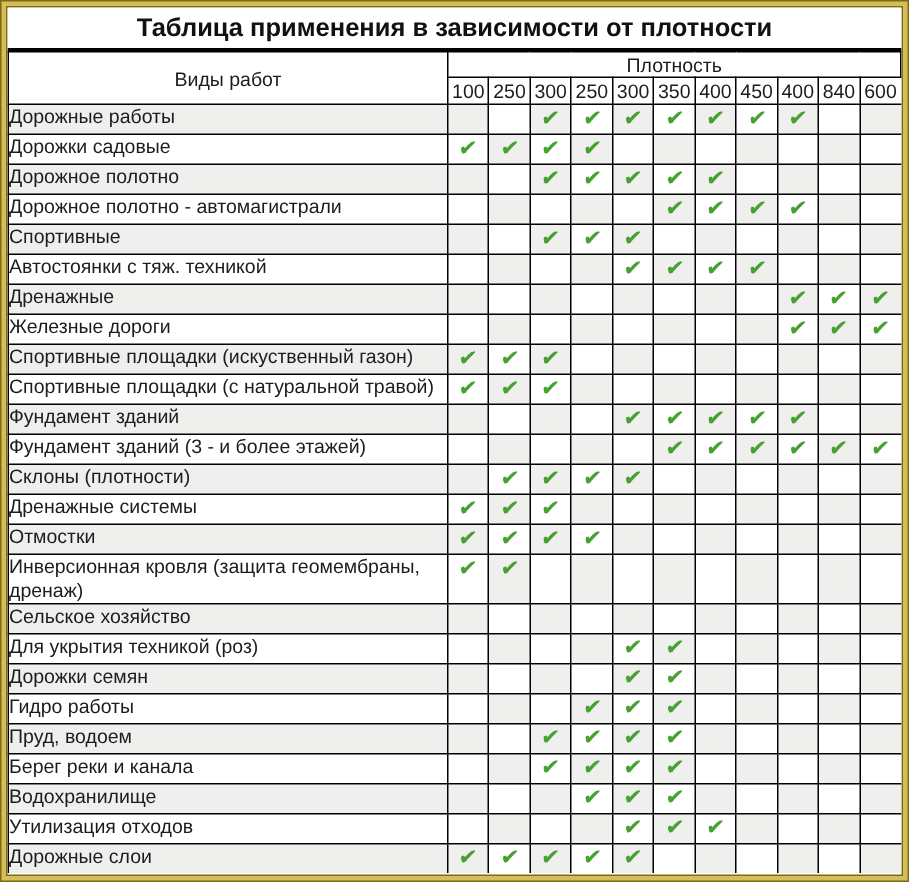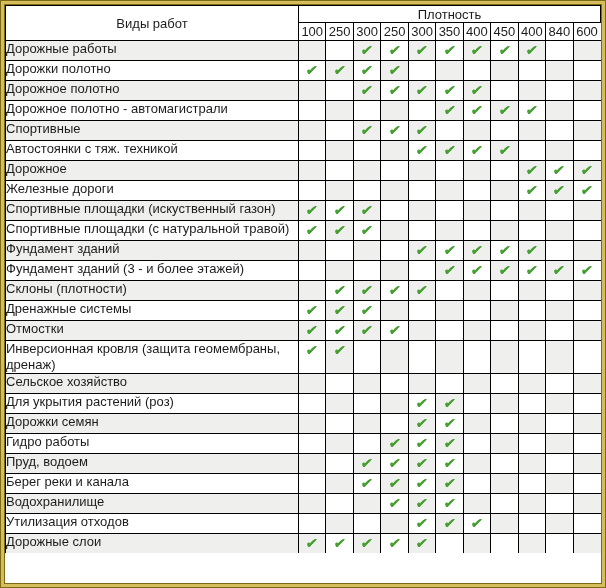--- a/index.html
+++ b/index.html
@@ -93,20 +93,21 @@
     font-weight: bold;
     transform: skewX(-8deg);
     text-shadow: 0 0 0.5px #2c7a1c;
   }
 </style>
 </head>
 <body>
 
 <div class="frame">
   <div class="frame-inner">
+    <div class="title">Таблица применения в зависимости от плотности</div>
     <table class="density-table">
       <colgroup>
         <col style="width: 293px;">
         <col span="11">
       </colgroup>
       <thead>
         <tr>
           <th class="works-header" rowspan="2">Виды работ</th>
           <th class="density-header" colspan="11">Плотность</th>
         </tr>
@@ -133,21 +134,21 @@
             <td class="check-cell" style="background: rgb(255, 255, 255);"><span class="check" style="color: rgb(68, 163, 46);">✔</span></td>
             <td class="check-cell" style="background: rgb(239, 239, 237);"><span class="check" style="color: rgb(68, 163, 46);">✔</span></td>
             <td class="check-cell" style="background: rgb(255, 255, 255);"><span class="check" style="color: rgb(68, 163, 46);">✔</span></td>
             <td class="check-cell" style="background: rgb(239, 239, 237);"><span class="check" style="color: rgb(68, 163, 46);">✔</span></td>
             <td class="check-cell" style="background: rgb(255, 255, 255);"><span class="check" style="color: rgb(68, 163, 46);">✔</span></td>
             <td class="check-cell" style="background: rgb(239, 239, 237);"><span class="check" style="color: rgb(68, 163, 46);">✔</span></td>
             <td class="check-cell" style="background: rgb(255, 255, 255);"></td>
             <td class="check-cell" style="background: rgb(239, 239, 237);"></td>
           </tr>
           <tr>
-            <td class="label" style="background: rgb(255, 255, 255);">Дорожки полотно</td>
+            <td class="label" style="background: rgb(255, 255, 255);">Дорожки садовые</td>
             <td class="check-cell" style="background: rgb(255, 255, 255);"><span class="check" style="color: rgb(68, 163, 46);">✔</span></td>
             <td class="check-cell" style="background: rgb(239, 239, 237);"><span class="check" style="color: rgb(68, 163, 46);">✔</span></td>
             <td class="check-cell" style="background: rgb(255, 255, 255);"><span class="check" style="color: rgb(68, 163, 46);">✔</span></td>
             <td class="check-cell" style="background: rgb(239, 239, 237);"><span class="check" style="color: rgb(68, 163, 46);">✔</span></td>
             <td class="check-cell" style="background: rgb(255, 255, 255);"></td>
             <td class="check-cell" style="background: rgb(239, 239, 237);"></td>
             <td class="check-cell" style="background: rgb(255, 255, 255);"></td>
             <td class="check-cell" style="background: rgb(239, 239, 237);"></td>
             <td class="check-cell" style="background: rgb(255, 255, 255);"></td>
             <td class="check-cell" style="background: rgb(239, 239, 237);"></td>
@@ -203,21 +204,21 @@
             <td class="check-cell" style="background: rgb(239, 239, 237);"></td>
             <td class="check-cell" style="background: rgb(255, 255, 255);"><span class="check" style="color: rgb(68, 163, 46);">✔</span></td>
             <td class="check-cell" style="background: rgb(239, 239, 237);"><span class="check" style="color: rgb(68, 163, 46);">✔</span></td>
             <td class="check-cell" style="background: rgb(255, 255, 255);"><span class="check" style="color: rgb(68, 163, 46);">✔</span></td>
             <td class="check-cell" style="background: rgb(239, 239, 237);"><span class="check" style="color: rgb(68, 163, 46);">✔</span></td>
             <td class="check-cell" style="background: rgb(255, 255, 255);"></td>
             <td class="check-cell" style="background: rgb(239, 239, 237);"></td>
             <td class="check-cell" style="background: rgb(255, 255, 255);"></td>
           </tr>
           <tr>
-            <td class="label" style="background: rgb(239, 239, 237);">Дорожное</td>
+            <td class="label" style="background: rgb(239, 239, 237);">Дренажные</td>
             <td class="check-cell" style="background: rgb(239, 239, 237);"></td>
             <td class="check-cell" style="background: rgb(255, 255, 255);"></td>
             <td class="check-cell" style="background: rgb(239, 239, 237);"></td>
             <td class="check-cell" style="background: rgb(255, 255, 255);"></td>
             <td class="check-cell" style="background: rgb(239, 239, 237);"></td>
             <td class="check-cell" style="background: rgb(255, 255, 255);"></td>
             <td class="check-cell" style="background: rgb(239, 239, 237);"></td>
             <td class="check-cell" style="background: rgb(255, 255, 255);"></td>
             <td class="check-cell" style="background: rgb(239, 239, 237);"><span class="check" style="color: rgb(68, 163, 46);">✔</span></td>
             <td class="check-cell" style="background: rgb(255, 255, 255);"><span class="check" style="color: rgb(68, 163, 46);">✔</span></td>
@@ -357,21 +358,21 @@
             <td class="check-cell" style="background: rgb(255, 255, 255);"></td>
             <td class="check-cell" style="background: rgb(239, 239, 237);"></td>
             <td class="check-cell" style="background: rgb(255, 255, 255);"></td>
             <td class="check-cell" style="background: rgb(239, 239, 237);"></td>
             <td class="check-cell" style="background: rgb(255, 255, 255);"></td>
             <td class="check-cell" style="background: rgb(239, 239, 237);"></td>
             <td class="check-cell" style="background: rgb(255, 255, 255);"></td>
             <td class="check-cell" style="background: rgb(239, 239, 237);"></td>
           </tr>
           <tr>
-            <td class="label" style="background: rgb(255, 255, 255);">Для укрытия растений (роз)</td>
+            <td class="label" style="background: rgb(255, 255, 255);">Для укрытия техникой (роз)</td>
             <td class="check-cell" style="background: rgb(255, 255, 255);"></td>
             <td class="check-cell" style="background: rgb(239, 239, 237);"></td>
             <td class="check-cell" style="background: rgb(255, 255, 255);"></td>
             <td class="check-cell" style="background: rgb(239, 239, 237);"></td>
             <td class="check-cell" style="background: rgb(255, 255, 255);"><span class="check" style="color: rgb(68, 163, 46);">✔</span></td>
             <td class="check-cell" style="background: rgb(239, 239, 237);"><span class="check" style="color: rgb(68, 163, 46);">✔</span></td>
             <td class="check-cell" style="background: rgb(255, 255, 255);"></td>
             <td class="check-cell" style="background: rgb(239, 239, 237);"></td>
             <td class="check-cell" style="background: rgb(255, 255, 255);"></td>
             <td class="check-cell" style="background: rgb(239, 239, 237);"></td>

